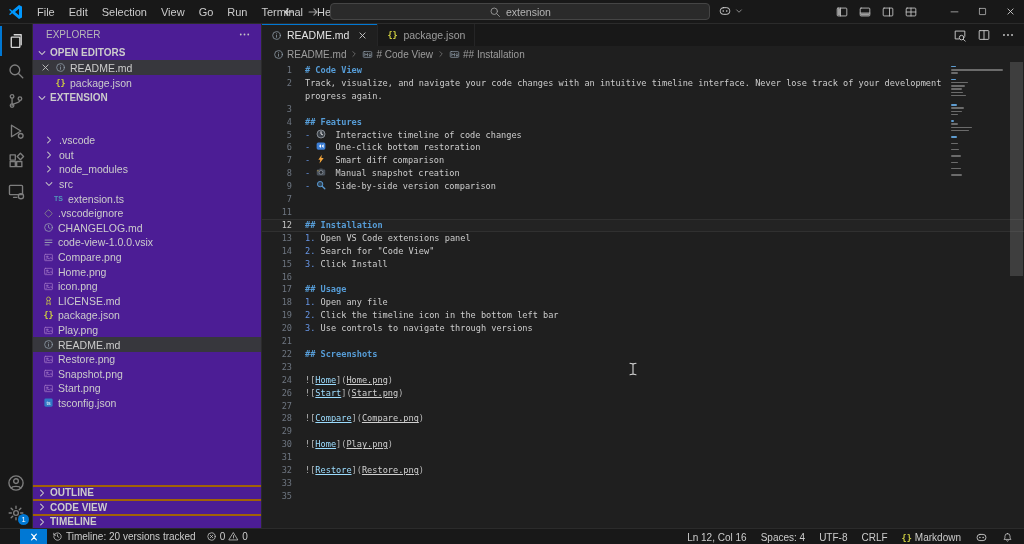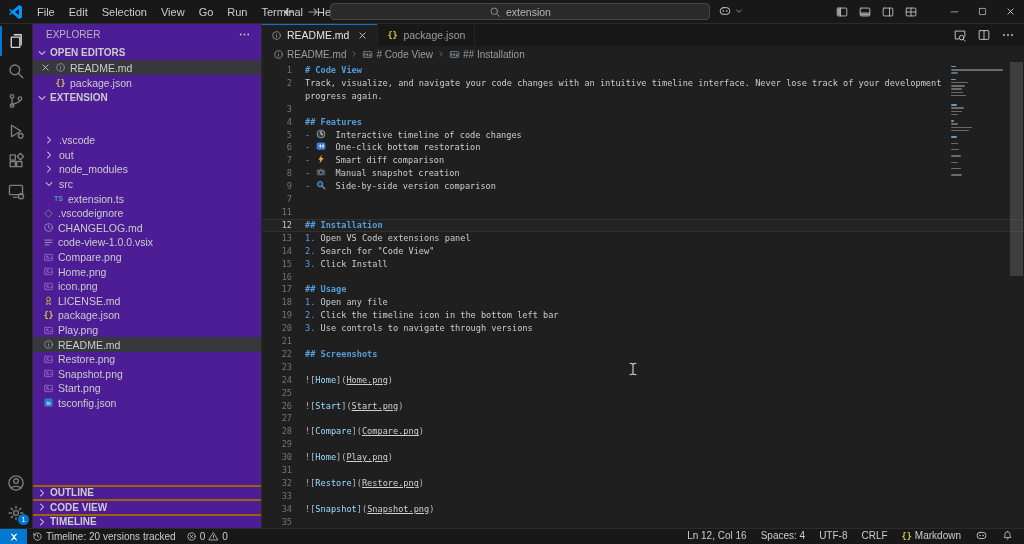--- a/index.html
+++ b/index.html
@@ -71,34 +71,34 @@
   .bc-sep { width:10px; height:10px; display:inline-flex; color:#6e6e6e; }
 
   .editor-body { flex:1; position:relative; overflow:hidden; font-family:"DejaVu Sans Mono",monospace; font-size:8.6px; }
   .code { position:absolute; left:0; top:2px; right:0; }
   .code-line { display:flex; line-height:12.9px; min-height:12.9px; padding-left:7px; }
   .line-num { width:23px; flex:none; text-align:right; color:#6e7681; margin-right:13px; }
   .line-content { white-space:pre-wrap; max-width:648px; color:#ccc; word-break:break-word; }
   .tok-heading { color:#569cd6; font-weight:700; }
   .tok-marker { color:#6796e6; }
   .tok-punct { color:#b8b8b8; }
-  .tok-label { color:#9cdcfe; }
+  .tok-label { color:#9cdcfe;text-decoration:underline; }
   .tok-link { color:#d0d0d0; text-decoration:underline; }
   .code-line.current { background:#232323; box-shadow:inset 0 1px 0 #303030, inset 0 -1px 0 #303030; }
   .code-line.current .line-num { color:#c6c6c6; }
   .chip { display:inline-block; width:10px; height:10px; vertical-align:-1px; margin:0 4px 0 1px; }
   .chip svg { width:10px; height:10px; display:block; }
 
   .minimap { position:absolute; top:4px; right:17px; width:56px; }
   .mm-bar { height:1.4px; margin-bottom:1.8px; border-radius:1px; }
   .vscrollbar { position:absolute; top:0; right:1px; width:13px; height:100%; }
   .vthumb { width:100%; height:214px; background:rgba(121,121,121,.35); }
 
   
-  .statusbar { height:16px; flex:none; background:#181818; border-top:1px solid #2b2b2b; display:flex; align-items:flex-start; font-size:10px; color:#ccc; }
+  .statusbar { height:16px; flex:none; background:#181818; border-top:1px solid #2b2b2b; display:flex; align-items:flex-end; font-size:10px; color:#ccc;padding-left:20px; }
   .remote-chip { width:27px; height:100%; background:#0078d4; color:#fff; display:flex; align-items:center; justify-content:center; flex:none; }
   .remote-chip span { width:12px; height:12px; display:inline-flex; }
   .sb-item { display:flex; align-items:center; gap:3px; padding:0 5px; height:100%; }
   .sb-ic { width:11px; height:11px; display:inline-flex; }
   .sb-right { margin-left:auto; display:flex; align-items:center; gap:8px; padding-right:8px; }
   .sb-right .sb-item { padding:0 3px; }
 
   .mouse-cursor { position:absolute; left:629px; top:362px; width:8px; height:14px; z-index:50; pointer-events:none; }
 
   svg { width:100%; height:100%; display:block; }
@@ -725,24 +725,20 @@
             </div>
             <div class="code-line">
               <span class="line-num">23</span>
               <span class="line-content"></span>
             </div>
             <div class="code-line">
               <span class="line-num">24</span>
               <span class="line-content"><span class="tok-punct">![</span><span class="tok-label">Home</span><span class="tok-punct">](</span><span class="tok-link">Home.png</span><span class="tok-punct">)</span></span>
             </div>
             <div class="code-line">
-              <span class="line-num">25</span>
-              <span class="line-content"></span>
-            </div>
-            <div class="code-line">
               <span class="line-num">26</span>
               <span class="line-content"><span class="tok-punct">![</span><span class="tok-label">Start</span><span class="tok-punct">](</span><span class="tok-link">Start.png</span><span class="tok-punct">)</span></span>
             </div>
             <div class="code-line">
               <span class="line-num">27</span>
               <span class="line-content"></span>
             </div>
             <div class="code-line">
               <span class="line-num">28</span>
               <span class="line-content"><span class="tok-punct">![</span><span class="tok-label">Compare</span><span class="tok-punct">](</span><span class="tok-link">Compare.png</span><span class="tok-punct">)</span></span>
@@ -759,24 +755,20 @@
               <span class="line-num">31</span>
               <span class="line-content"></span>
             </div>
             <div class="code-line">
               <span class="line-num">32</span>
               <span class="line-content"><span class="tok-punct">![</span><span class="tok-label">Restore</span><span class="tok-punct">](</span><span class="tok-link">Restore.png</span><span class="tok-punct">)</span></span>
             </div>
             <div class="code-line">
               <span class="line-num">33</span>
               <span class="line-content"></span>
-            </div>
-            <div class="code-line">
-              <span class="line-num">34</span>
-              <span class="line-content"><span class="tok-punct">![</span><span class="tok-label">Snapshot</span><span class="tok-punct">](</span><span class="tok-link">Snapshot.png</span><span class="tok-punct">)</span></span>
             </div>
             <div class="code-line">
               <span class="line-num">35</span>
               <span class="line-content"></span>
             </div>
           </div>
         <div class="minimap" id="minimap">
             <div class="mm-bar" style="width: 4.62px; background: rgb(94, 156, 208);"></div>
             <div class="mm-bar" style="width: 51.66px; background: rgba(200, 200, 200, 0.45);"></div>
             <div class="mm-bar" style="width: 6.72px; background: rgba(200, 200, 200, 0.45);"></div>

